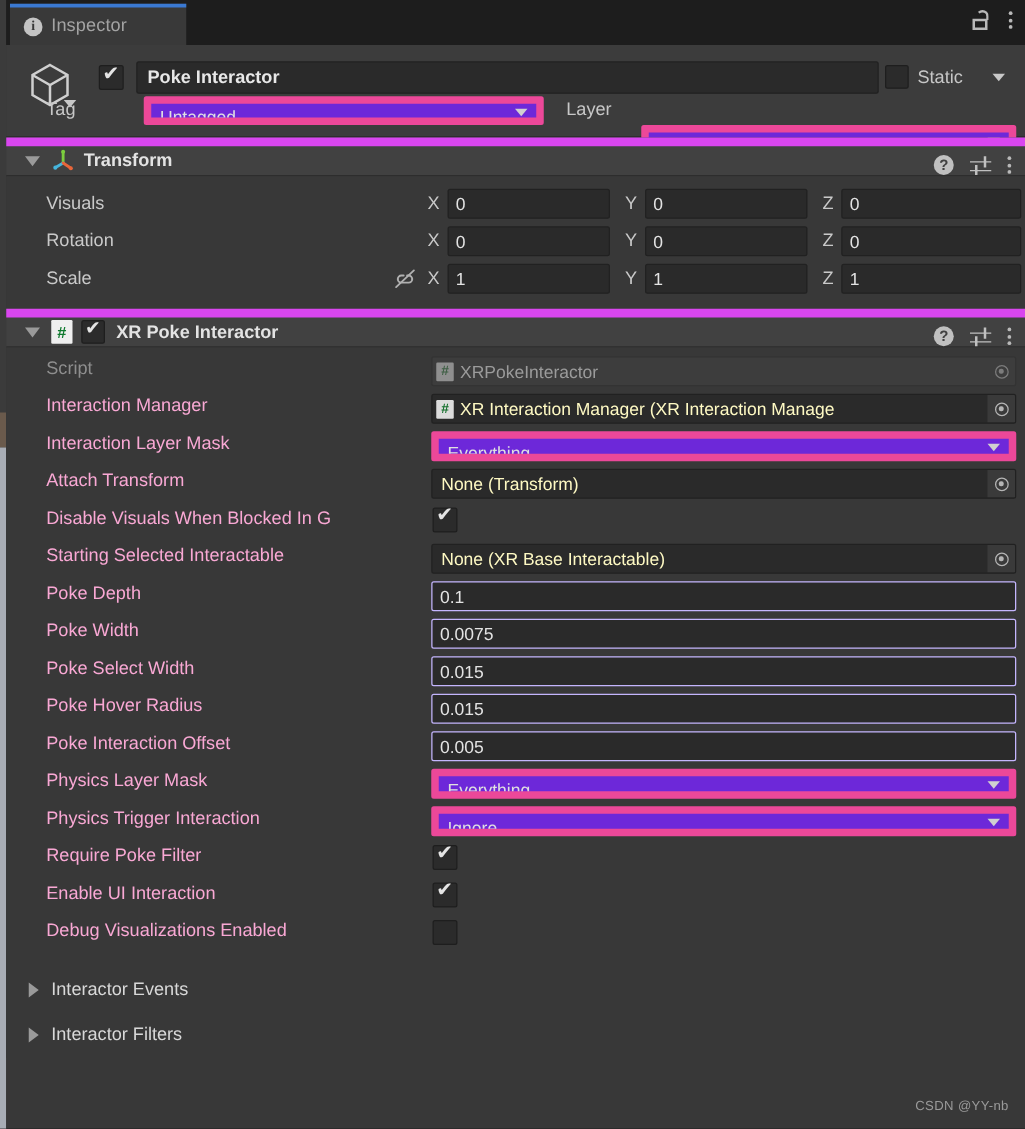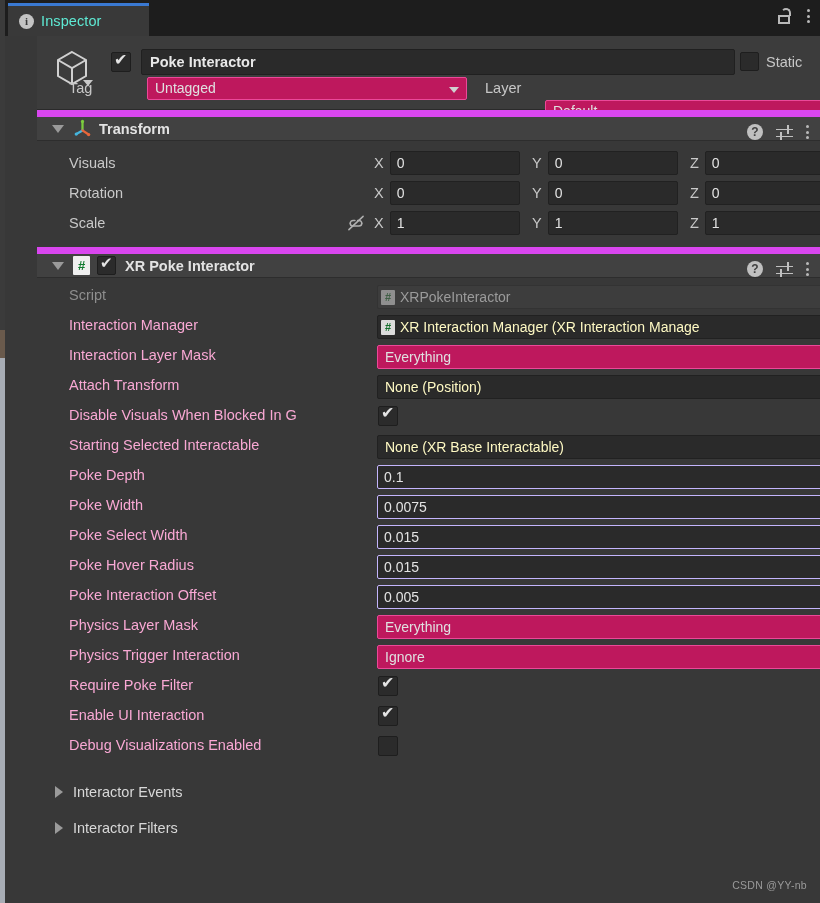--- a/index.html
+++ b/index.html
@@ -22,21 +22,21 @@
     position:absolute; left:5px; top:0; width:815px; height:36px;
     background:#1d1d1d;
   }
   .tab {
     position:absolute; left:3px; top:3px; width:141px; height:33px;
     background:#393939;
     border-top:3px solid #3a79d2;
     display:flex; align-items:center; gap:7px;
     padding-left:11px;
   }
-  .tab-label { color:#5eead4; font-size:14.5px; letter-spacing:.1px; }
+  .tab-label { color:#a3a3a3; font-size:14.5px; letter-spacing:.1px; }
   .info-icon {
     width:15px; height:15px; border-radius:50%;
     background:#c4c4c4; color:#393939;
     font-size:11px; font-weight:bold; font-family:"Liberation Serif", serif;
     display:flex; align-items:center; justify-content:center; line-height:1;
   }
   .tab-right { position:absolute; right:10px; top:8px; display:flex; align-items:center; gap:14px; }
 
   .lock-icon { width:15px; height:16px; position:relative; }
   .lock-icon .shackle {
@@ -48,21 +48,20 @@
     position:absolute; left:0px; bottom:0; width:12px; height:9px;
     border:2px solid #b9b9b9;
   }
   .kebab { display:flex; flex-direction:column; gap:2.5px; align-items:center; }
   .kebab i { width:3px; height:3px; border-radius:50%; background:#b9b9b9; display:block; }
 
   
   .inspector {
     position:absolute; left:5px; top:36px; width:815px; height:867px;
     background:#383838;
-    padding-left:32px;
   }
 
   
   .go-header { position:relative; height:74px; background:#3c3c3c; border-bottom:1px solid #2a2a2a; }
   .go-cube { position:absolute; left:15px; top:11px; width:44px; height:44px; }
   .cube-svg { width:40px; height:40px; }
   .cube-caret {
     position:absolute; left:31px; top:33px;
     width:0;height:0;border-left:5px solid transparent;border-right:5px solid transparent;
     border-top:6px solid #c8c8c8;
@@ -91,21 +90,21 @@
     width:0;height:0;border-left:5px solid transparent;border-right:5px solid transparent;
     border-top:6px solid #c8c8c8;
   }
 
   .tag-label { position:absolute; left:32px; top:44px; color:#c7c7c7; font-size:14.5px; }
   .tag-drop { position:absolute; left:110px; top:41px; width:320px; height:23px; }
   .layer-label { position:absolute; left:448px; top:44px; color:#c7c7c7; font-size:14.5px; }
   .layer-drop { position:absolute; left:508px; top:41px; width:300px; height:23px; }
 
   .dropdown {
-    background:#be185d; border:1px solid #ec4899; border-radius:2px;
+    background:#6d28d9; border:6px solid #ec4899; border-radius:2px;
     color:#e0e0e0; font-size:14px; line-height:21px;
     padding-left:7px; position:relative; white-space:nowrap; overflow:hidden;
   }
   .dropdown .dd-caret {
     position:absolute; right:7px; top:50%; margin-top:-2px;
     width:0;height:0;border-left:5px solid transparent;border-right:5px solid transparent;
     border-top:6px solid #d0d0d0;
   }
 
   
@@ -426,21 +425,21 @@
           <span>Everything</span>
           <span class="dd-caret"></span>
         </div>
       </div>
     </div>
 
     <div class="prow">
       <span class="plabel">Attach Transform</span>
       <div class="pfield">
         <div class="objfield">
-          <span class="objtext" style="padding-left:7px">None (Position)</span>
+          <span class="objtext" style="padding-left:7px">None (Transform)</span>
           <span class="picker">
               <span class="ring"></span>
             </span>
         </div>
       </div>
     </div>
 
     <div class="prow">
       <span class="plabel">Disable Visuals When Blocked In G</span>
       <div class="pfield check">

